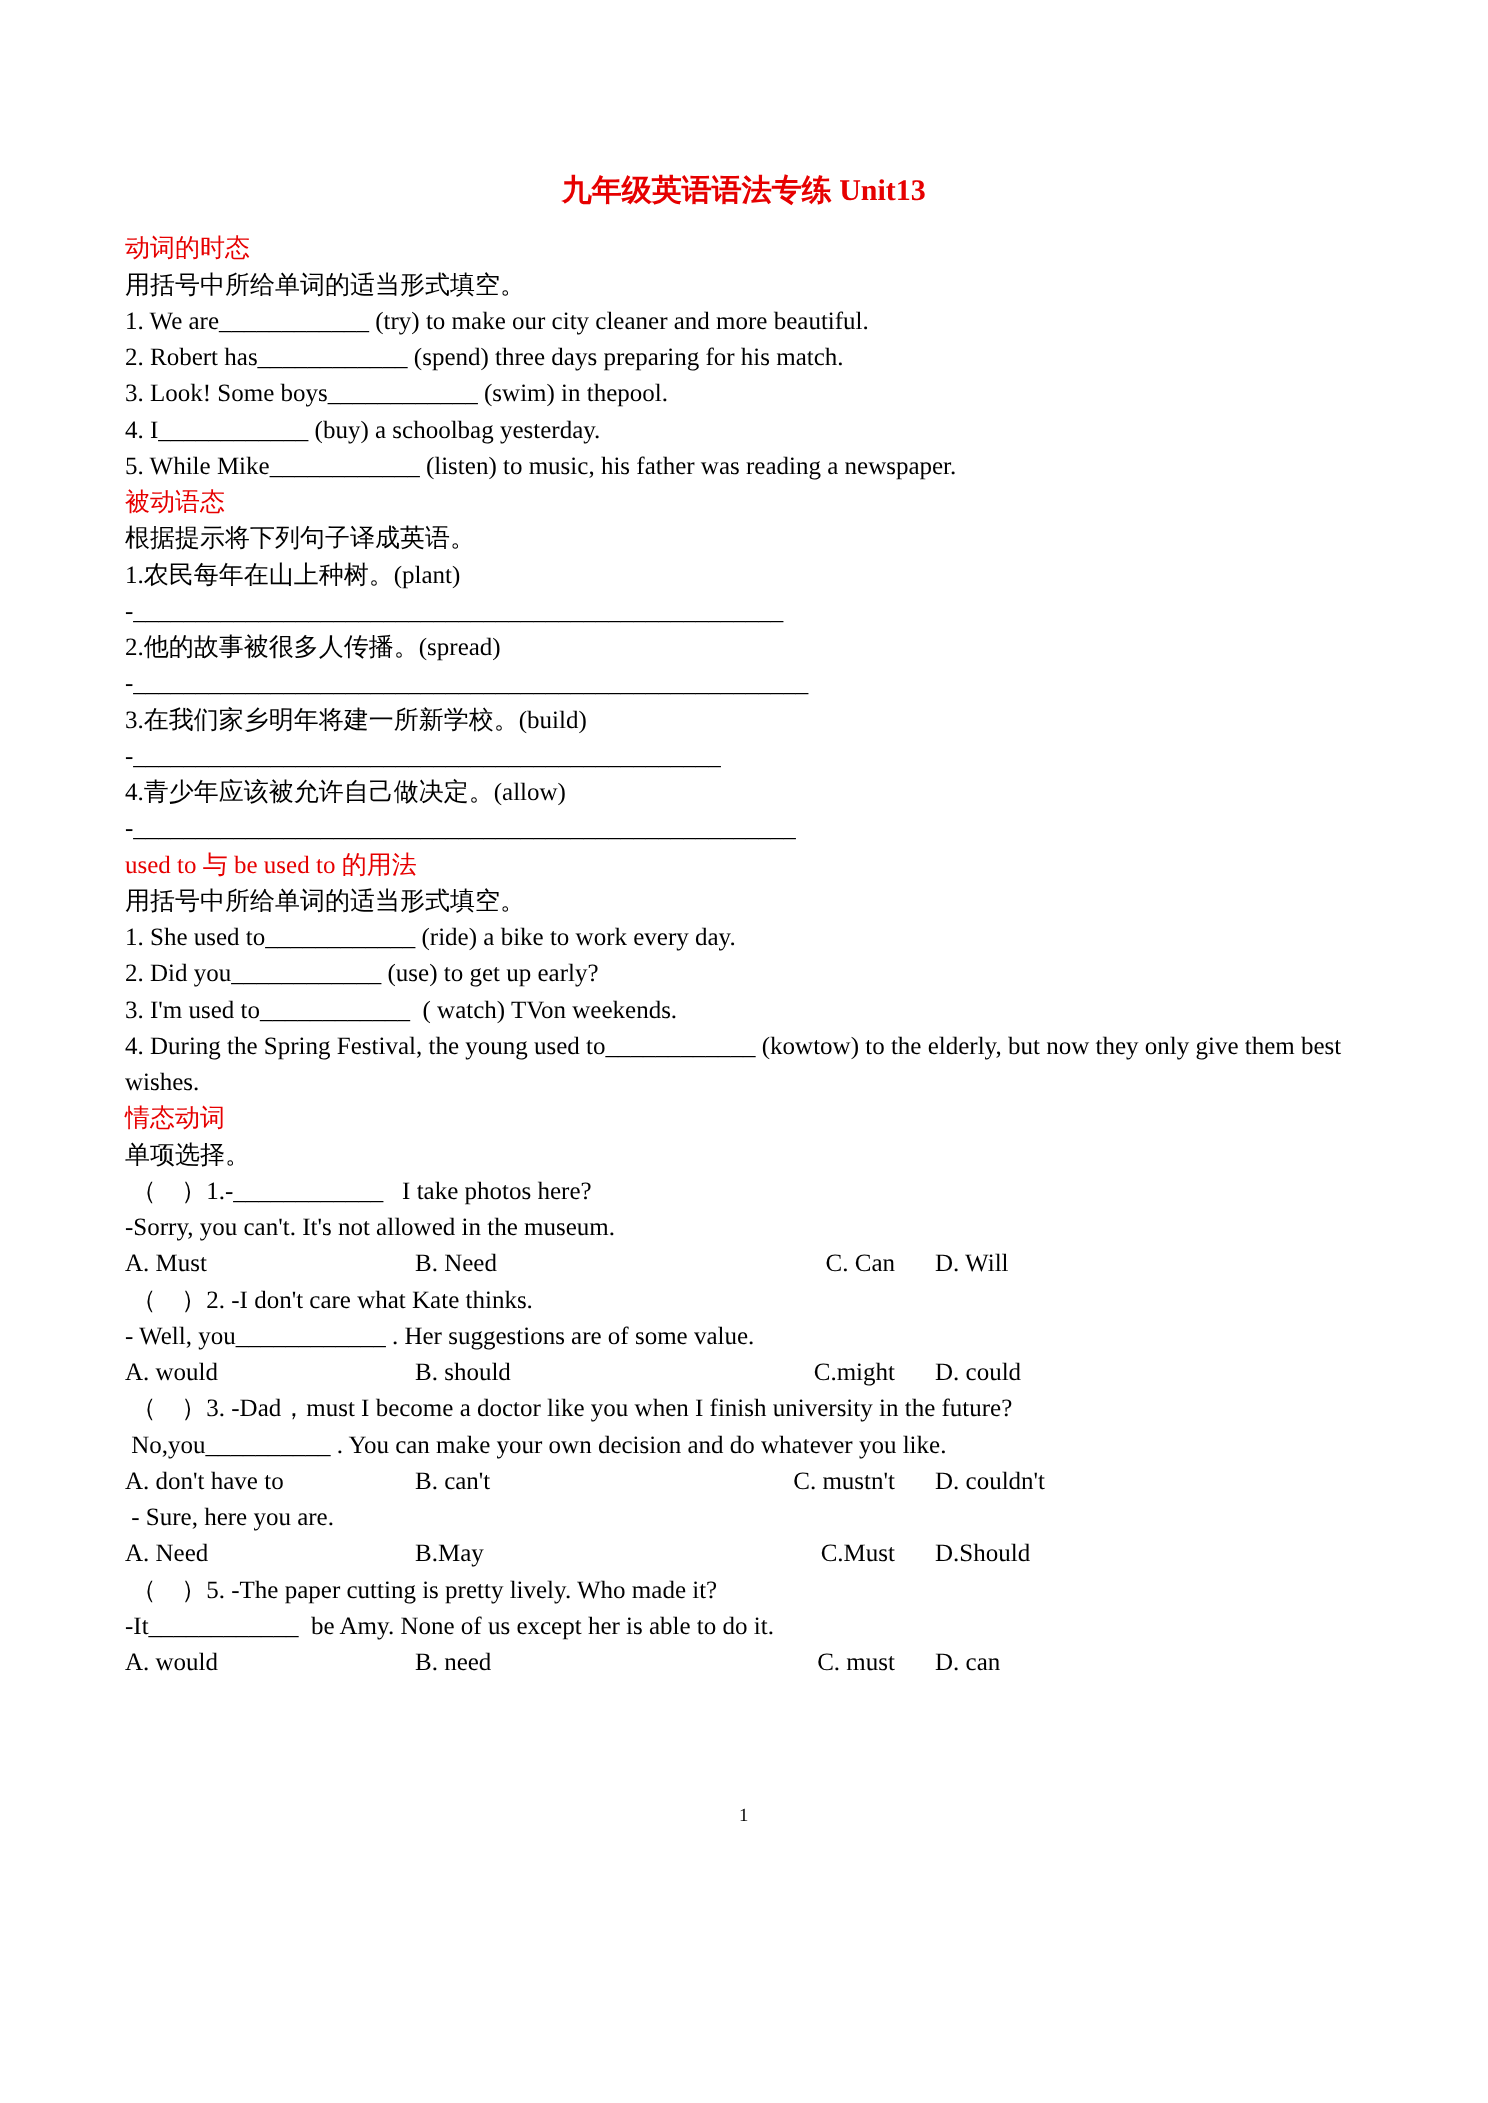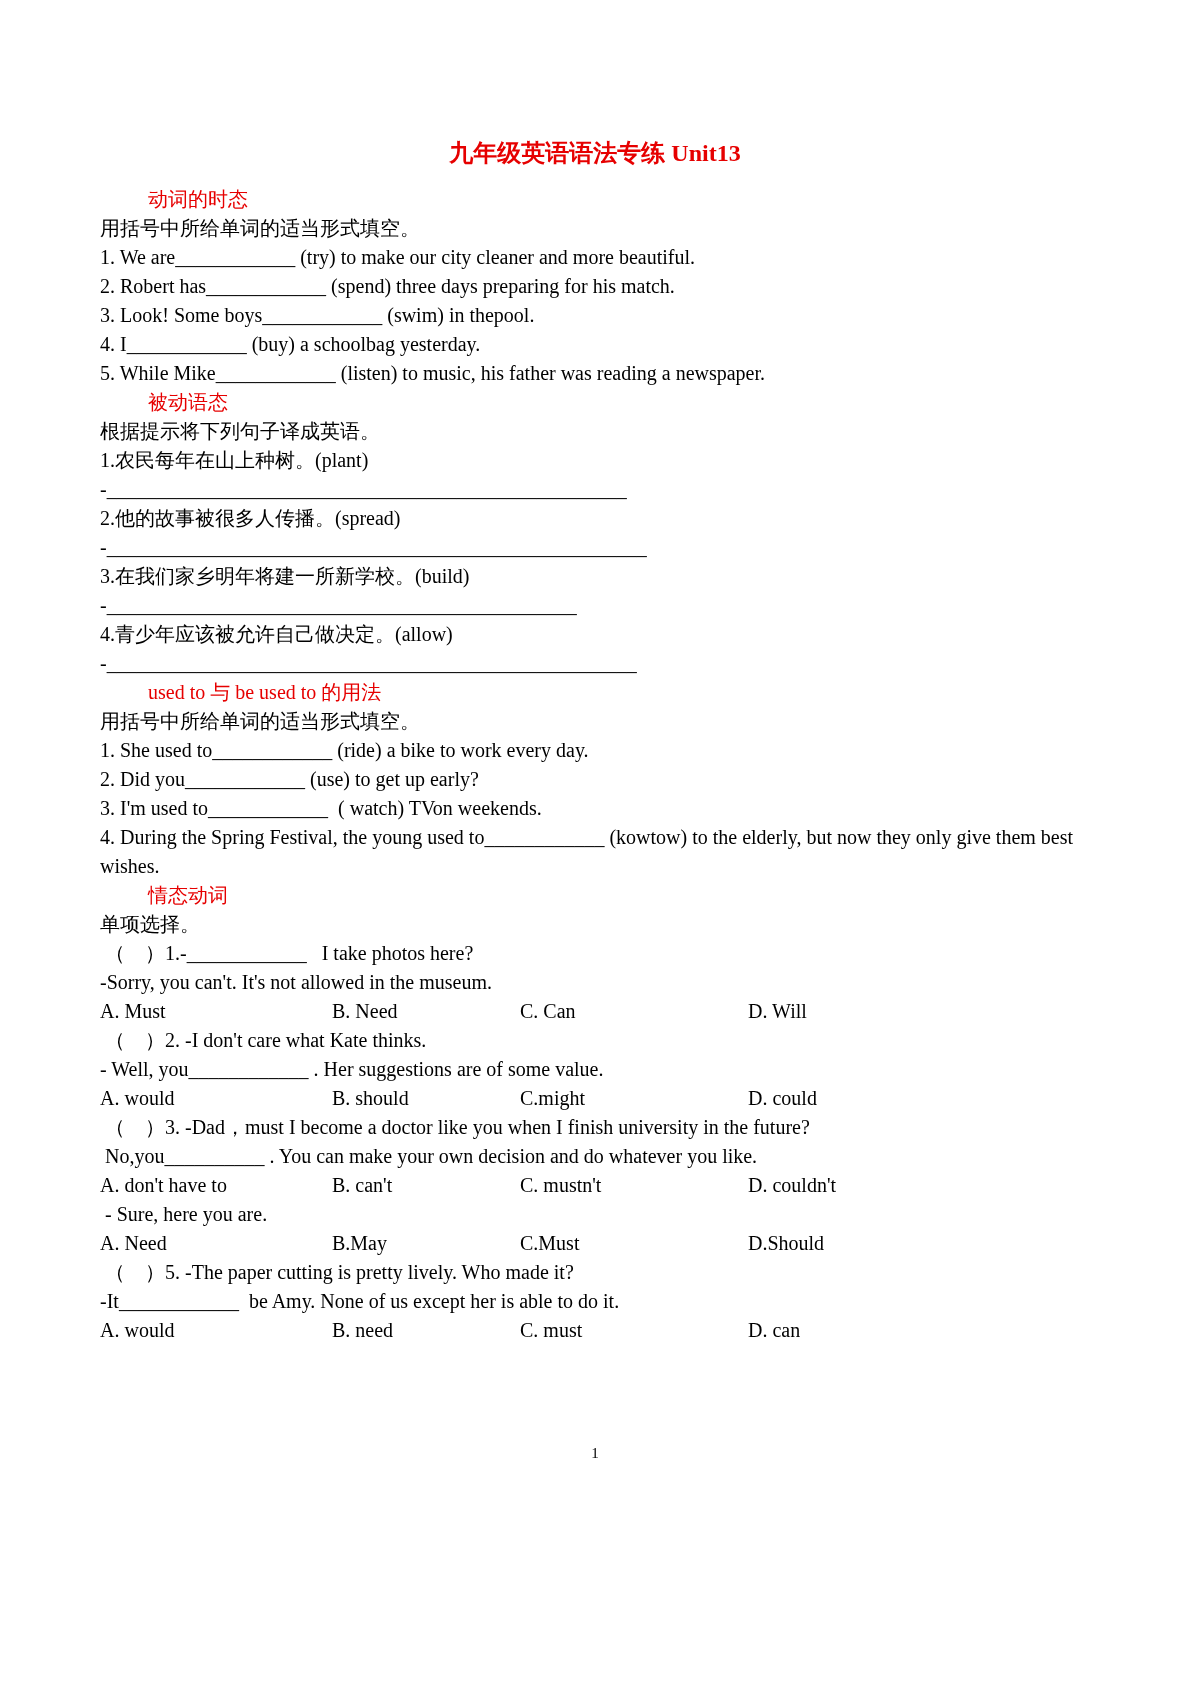--- a/index.html
+++ b/index.html
@@ -22,26 +22,26 @@
     font-size: 24px;
     font-weight: bold;
     line-height: 30px;
     margin-bottom: 17px;
   }
   .line {
     line-height: 29px;
     white-space: pre-wrap;
     word-break: normal;
   }
-  .red { color: var(--red, #e60000); margin-left: 48px; }
+  .red { color: var(--red, #e60000); }
   .options { display: flex; gap: 32px; }
   .opt { display: block; }
   .opt:nth-child(1) { width: 200px; }
   .opt:nth-child(2) { width: 156px; }
-  .opt:nth-child(3) { width: 196px; }
+  .opt:nth-child(3) { width: 196px; text-align: right; }
   .opt:nth-child(4) { flex: 1; }
   .page-number {
     position: absolute;
     bottom: 220px;
     left: 0;
     width: 100%;
     text-align: center;
     font-size: 15px;
     line-height: 18px;
   }

